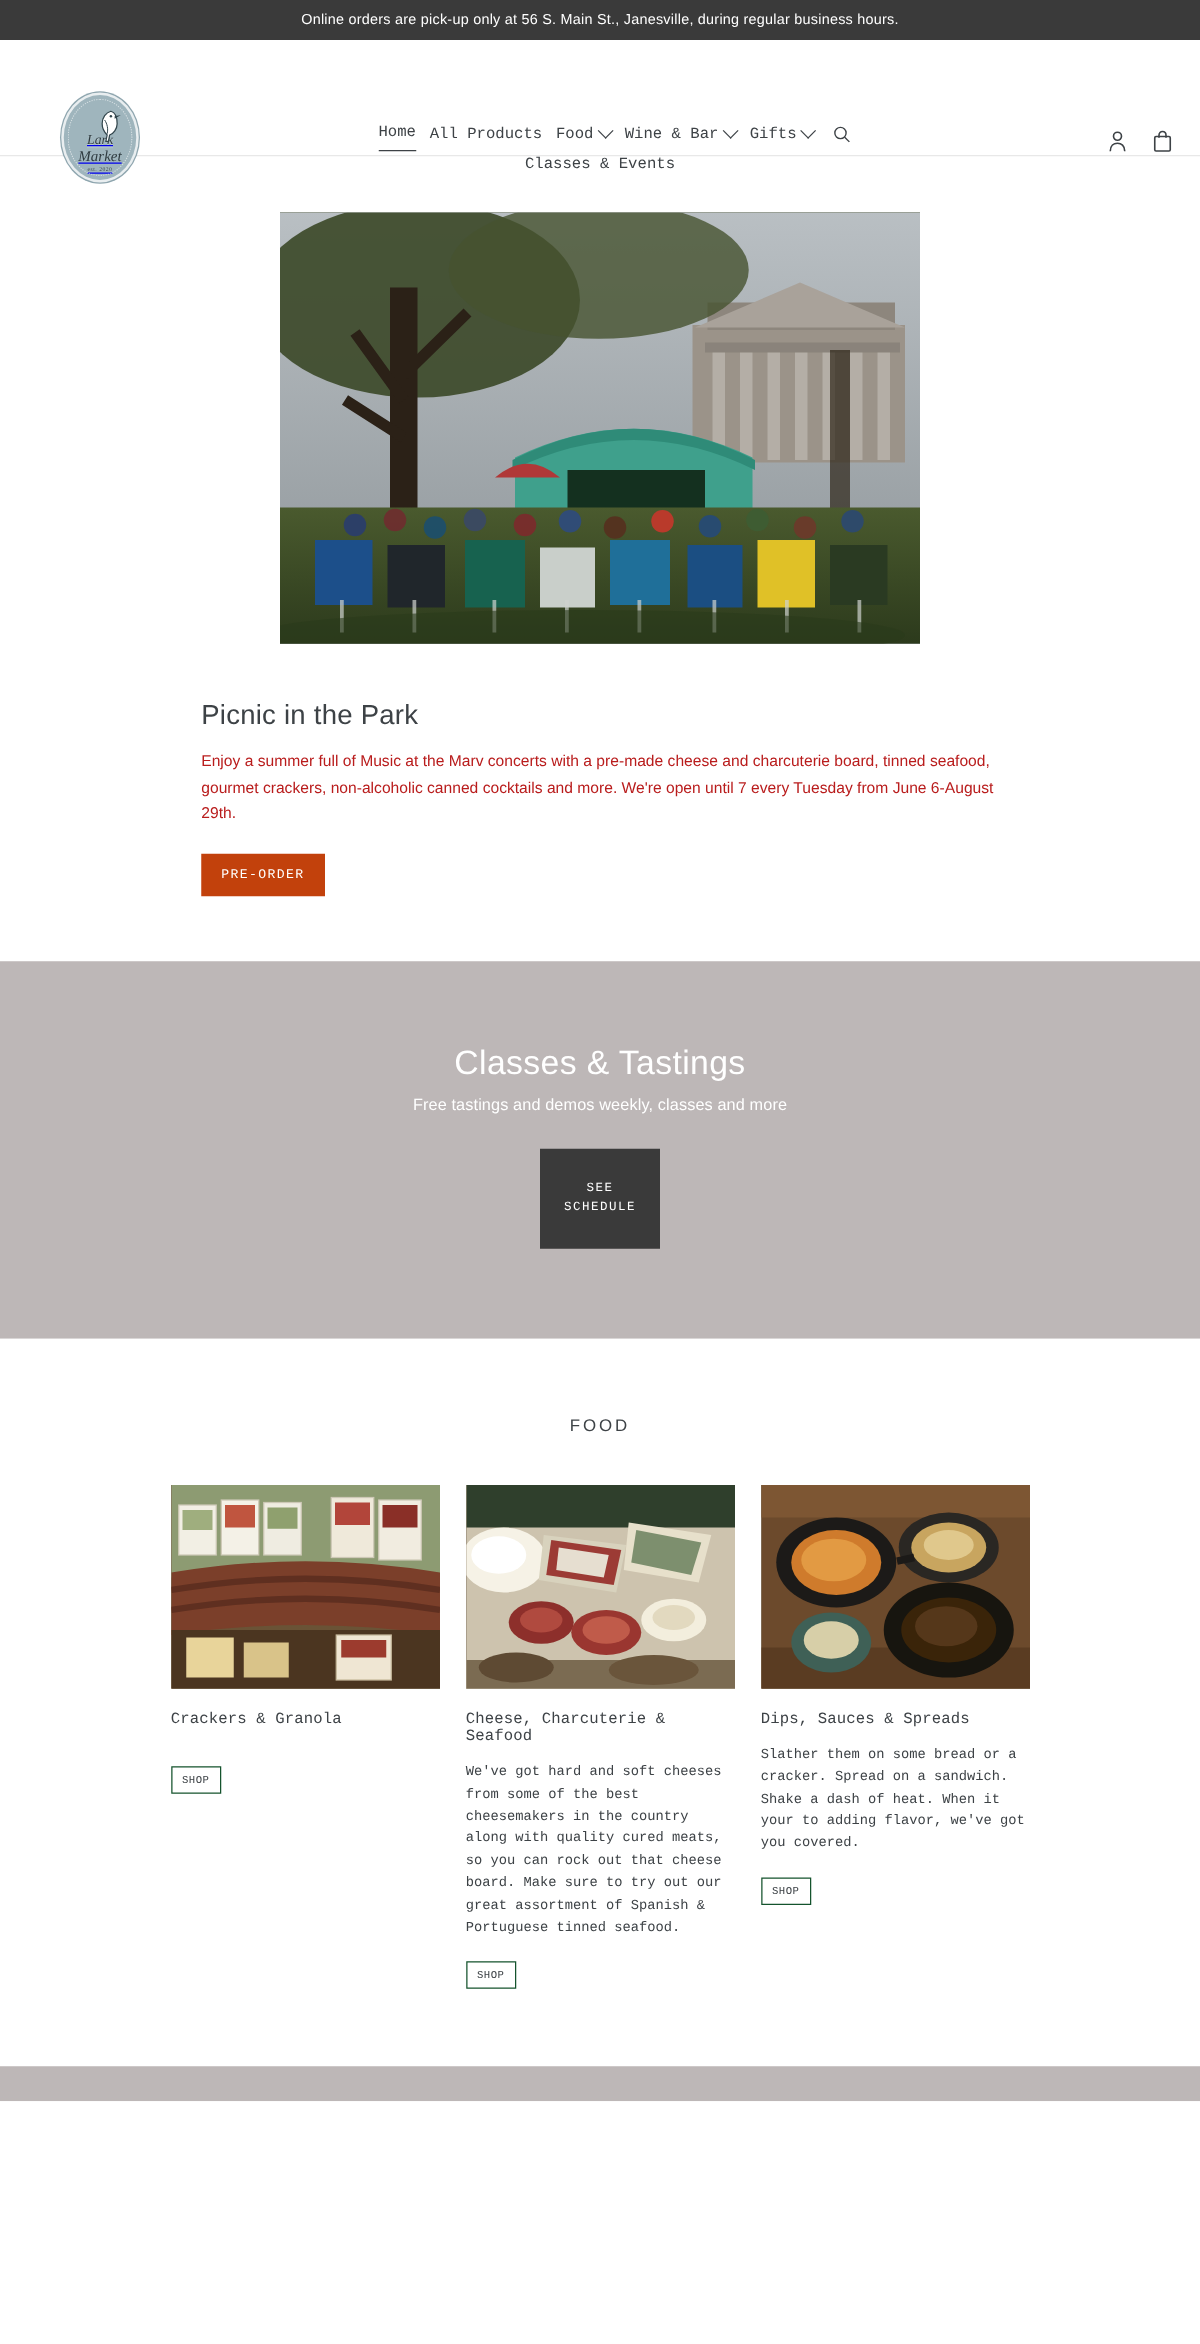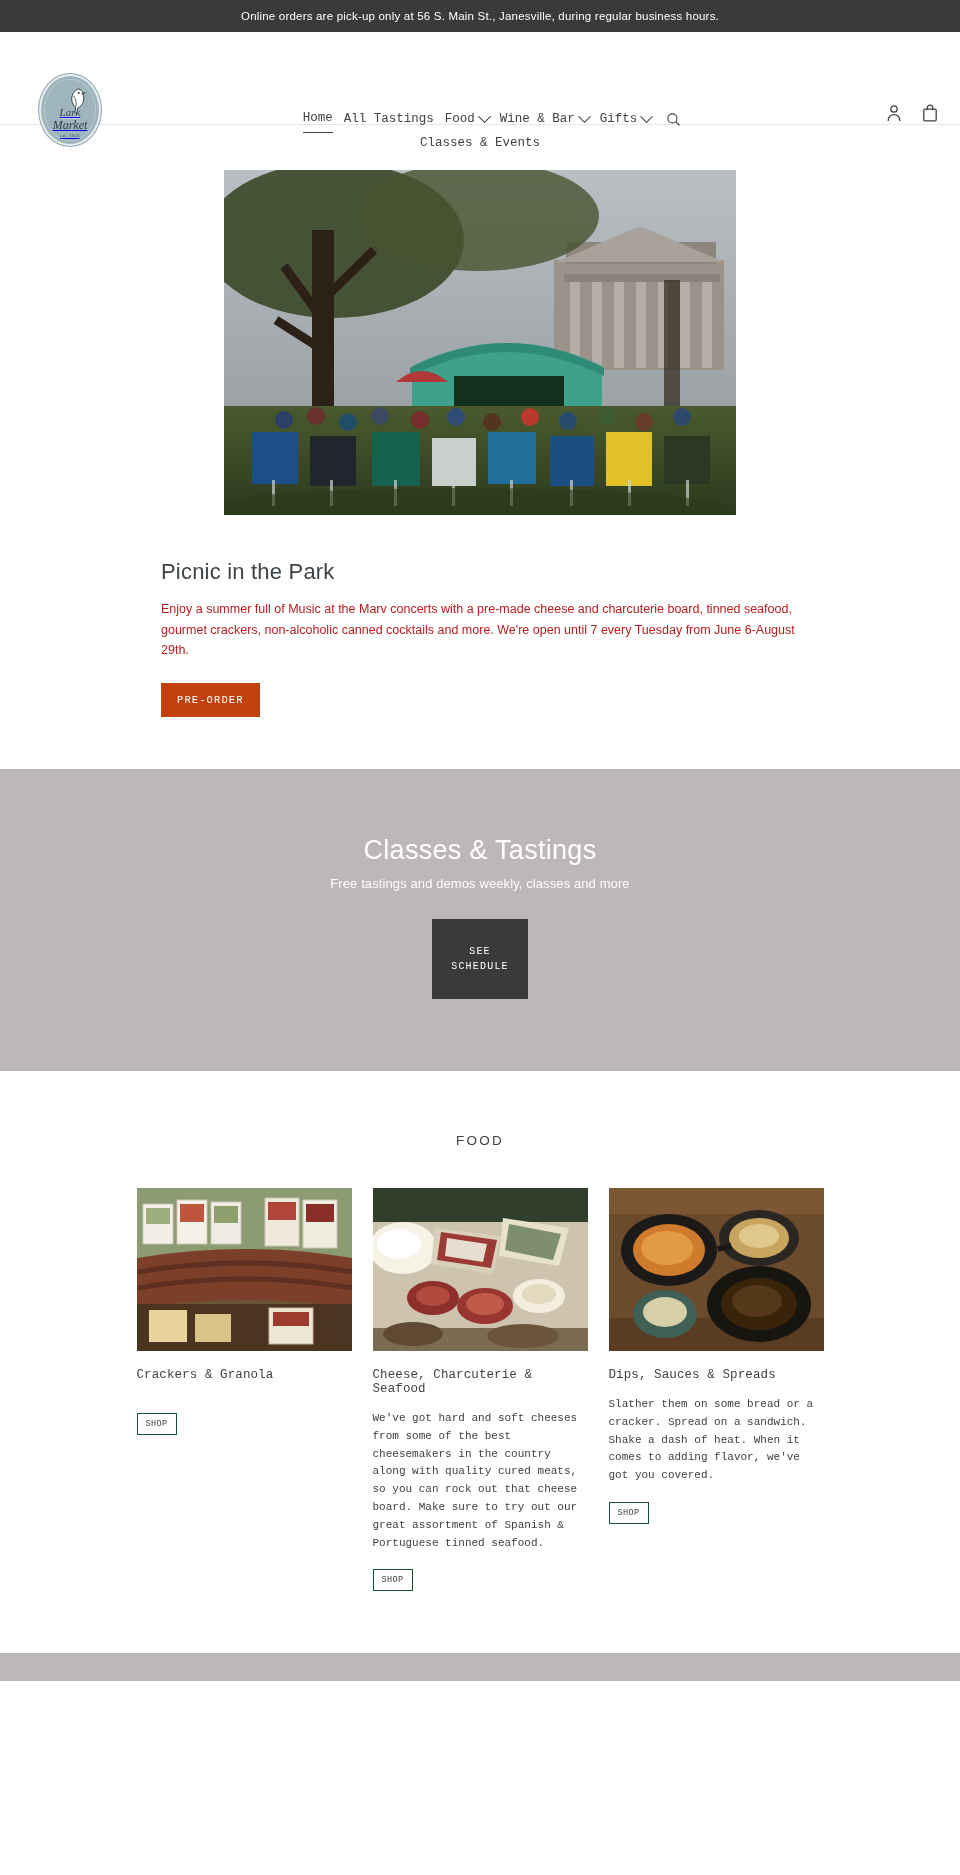--- a/index.html
+++ b/index.html
@@ -25,21 +25,21 @@
 
   
   .header {
     position: relative;
     height: 93px;
     border-bottom: 1px solid #e8e8e8;
     background: #fff;
   }
   .logo-wrap {
     position: absolute;
-    left: 39px; top: 42px;
+    left: 49px; top: 42px;
     width: 62px; height: 72px;
   }
   .logo-badge {
     width: 62px; height: 72px;
     border-radius: 50%;
     background: #9fb5bd;
     border: 2px solid #e9eef0;
     box-shadow: 0 0 0 1px #8fa6af;
     position: relative;
     overflow: hidden;
@@ -86,21 +86,21 @@
 
   .nav {
     position: absolute;
     left: 0; right: 0; top: 57px;
     display: flex;
     flex-wrap: wrap;
     align-items: center;
     justify-content: center;
     gap: 0 11px;
     width: 460px;
-    margin: 16px auto;
+    margin: 4px auto;
     padding-left: 24px;
   }
   .nav a, .nav .navitem {
     font-family: "Liberation Mono", monospace;
     font-size: 12.5px;
     color: #3d4246;
     text-decoration: none;
     display: inline-flex;
     align-items: center;
     gap: 5px;
@@ -311,21 +311,21 @@
     </div>
   </a>
 
   <nav class="nav">
 
     <a class="navitem active" href="#">
       <span class="lbl">Home</span>
     </a>
 
     <a class="navitem" href="#">
-      <span class="lbl">All Tastings</span>
+      <span class="lbl">All Products</span>
     </a>
 
     <a class="navitem" href="#">
       <span class="lbl">Food</span>
       <i class="caret"></i>
     </a>
 
     <a class="navitem" href="#">
       <span class="lbl">Wine &amp; Bar</span>
       <i class="caret"></i>
@@ -542,20 +542,20 @@
           <ellipse cx="150" cy="48" rx="20" ry="12" fill="#e0c88c"></ellipse>
           <ellipse cx="150" cy="116" rx="52" ry="38" fill="#17150f"></ellipse>
           <ellipse cx="150" cy="116" rx="38" ry="26" fill="#3a2409"></ellipse>
           <ellipse cx="148" cy="113" rx="25" ry="16" fill="#55371a"></ellipse>
           <ellipse cx="56" cy="126" rx="32" ry="24" fill="#3f6056"></ellipse>
           <ellipse cx="56" cy="124" rx="22" ry="15" fill="#d7cfa8"></ellipse>
           <rect x="108" y="58" width="14" height="6" fill="#1c1a18" transform="rotate(-12 108 58)"></rect>
         </svg>
       </a>
       <h3>Dips, Sauces &amp; Spreads</h3>
-      <p>Slather them on some bread or a cracker. Spread on a sandwich. Shake a dash of heat. When it comes to adding flavor, we've got you covered.</p>
+      <p>Slather them on some bread or a cracker. Spread on a sandwich. Shake a dash of heat. When it your to adding flavor, we've got you covered.</p>
       <a class="btn-shop" href="#">SHOP</a>
     </div>
 
   </div>
 
   <div class="bottom-strip"></div>
 </section>
 
 </body></html>

